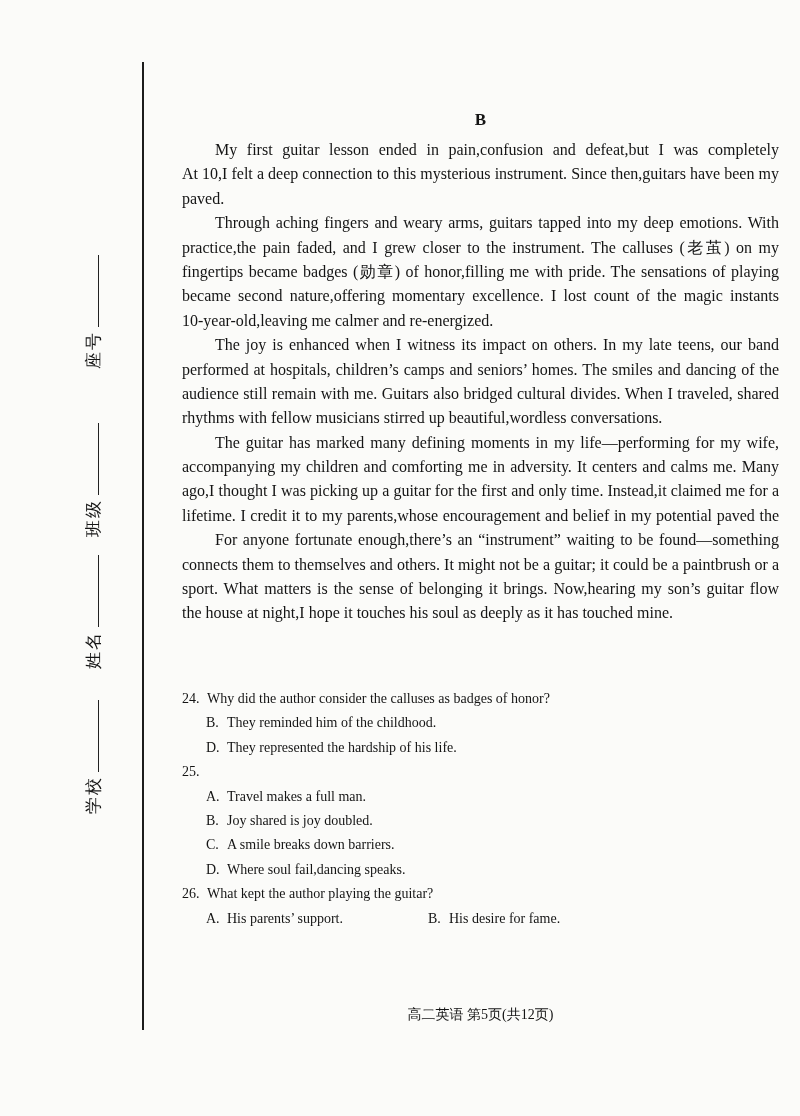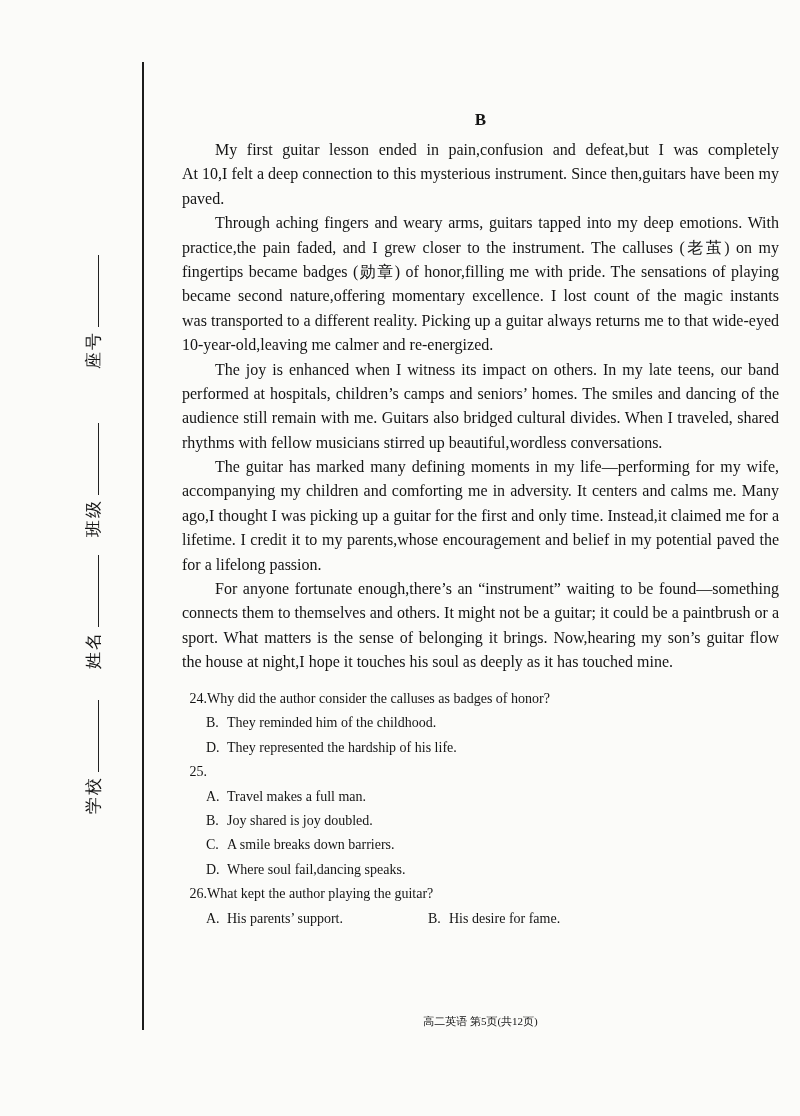--- a/index.html
+++ b/index.html
@@ -23,29 +23,29 @@
     position:absolute;left:182px;top:138px;width:597px;
     font-size:16px;line-height:24.4px;
   }
   .pline{text-align:justify;text-align-last:justify;height:24.4px;overflow:hidden;}
   .pfirst{text-indent:33px;}
   .plast{text-align-last:left;}
   .questions{
     position:absolute;left:182px;top:687px;width:597px;
     font-size:14px;line-height:24.4px;
   }
-  .qstem{display:flex;text-align:right;}
+  .qstem{display:flex;}
   .qnum{flex:0 0 25px;}
   .qopt{padding-left:24px;}
   .qrow{display:flex;padding-left:24px;}
   .qrow .col1{flex:0 0 222px;}
   .olabel{display:inline-block;width:21px;}
   .footer{
     position:absolute;left:182px;top:1006px;width:597px;
-    text-align:center;font-size:11px;margin-top:8px;
+    text-align:center;font-size:14px;
   }
 </style>
 </head>
 <body>
 
 <div class="page">
   <div class="seal-line"></div>
   <div>
       <div class="mfield" style="top: 312px;"><span class="mlabel">座号</span><span class="mline"></span></div>
       <div class="mfield" style="top: 480px;"><span class="mlabel">班级</span><span class="mline"></span></div>
@@ -54,31 +54,29 @@
     </div>
   <div class="section-label">B</div>
   <div class="passage">
       <div class="pline pfirst">My first guitar lesson ended in pain,confusion and defeat,but I was completely absorbed.</div>
       <div class="pline">At 10,I felt a deep connection to this mysterious instrument. Since then,guitars have been my</div>
       <div class="pline plast">paved.</div>
       <div class="pline pfirst">Through aching fingers and weary arms, guitars tapped into my deep emotions. With</div>
       <div class="pline">practice,the pain faded, and I grew closer to the instrument. The calluses (老茧) on my</div>
       <div class="pline">fingertips became badges (勋章) of honor,filling me with pride. The sensations of playing</div>
       <div class="pline">became second nature,offering momentary excellence. I lost count of the magic instants when I</div>
-      <div class="pline">was transported to a different reality. Picking up a guitar always returns me to that wide-eyed</div>
       <div class="pline plast">10-year-old,leaving me calmer and re-energized.</div>
       <div class="pline pfirst">The joy is enhanced when I witness its impact on others. In my late teens, our band</div>
       <div class="pline">performed at hospitals, children’s camps and seniors’ homes. The smiles and dancing of the</div>
       <div class="pline">audience still remain with me. Guitars also bridged cultural divides. When I traveled, shared</div>
       <div class="pline plast">rhythms with fellow musicians stirred up beautiful,wordless conversations.</div>
       <div class="pline pfirst">The guitar has marked many defining moments in my life—performing for my wife,</div>
       <div class="pline">accompanying my children and comforting me in adversity. It centers and calms me. Many years</div>
       <div class="pline">ago,I thought I was picking up a guitar for the first and only time. Instead,it claimed me for a</div>
       <div class="pline">lifetime. I credit it to my parents,whose encouragement and belief in my potential paved the way</div>
-      <div class="pline plast">for a lifelong passion.</div>
       <div class="pline pfirst">For anyone fortunate enough,there’s an “instrument” waiting to be found—something that</div>
       <div class="pline">connects them to themselves and others. It might not be a guitar; it could be a paintbrush or a</div>
       <div class="pline">sport. What matters is the sense of belonging it brings. Now,hearing my son’s guitar flow through</div>
       <div class="pline plast">the house at night,I hope it touches his soul as deeply as it has touched mine.</div>
     </div>
   <div class="questions">
       <div class="qstem">
         <span class="qnum">24.</span>
         <span class="qtext">Why did the author consider the calluses as badges of honor?</span>
       </div>

